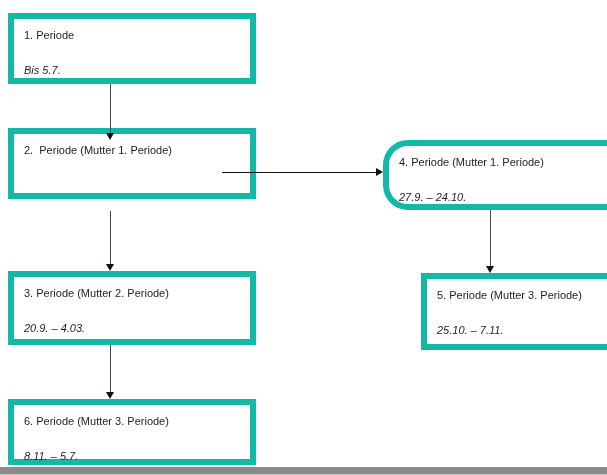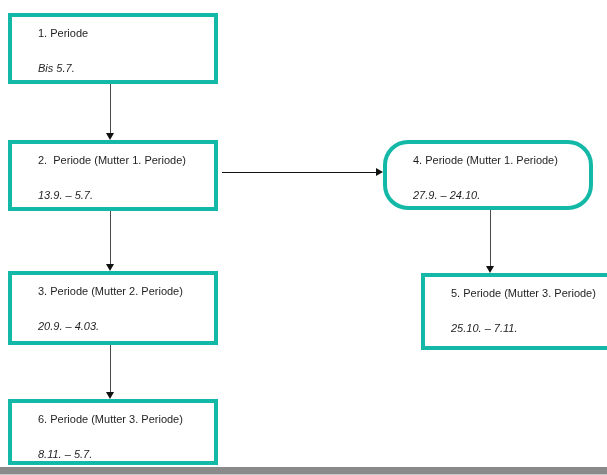--- a/index.html
+++ b/index.html
@@ -8,39 +8,39 @@
     width: 607px;
     height: 475px;
     background: #ffffff;
     overflow: hidden;
     font-family: "Liberation Sans", "DejaVu Sans", sans-serif;
     font-size: 11px;
     color: #1f1f1f;
   }
   .flow-box {
     position: absolute;
-    width: 210px;
-    border: 4px solid #14b8a6;
+    width: 248px;
+    border: 6px solid #14b8a6;
     background: #ffffff;
     box-sizing: border-box;
-    padding: 9px 10px 0 26px;
+    padding: 9px 10px 0 10px;
   }
   .box-title {
     white-space: pre-wrap;
     line-height: 14px;
     margin: 0 0 21px 0;
   }
   .box-date {
     white-space: pre-wrap;
     line-height: 14px;
     margin: 0;
     font-style: italic;
   }
   #box-1 { left: 8px;   top: 13px;  height: 71px; }
-  #box-2 { left: 8px;   top: 140px; height: 71px; }
+  #box-2 { left: 8px;   top: 128px; height: 71px; }
   #box-4 { left: 383px; top: 140px; height: 70px; border-radius: 25px; }
   #box-3 { left: 8px;   top: 271px; height: 74px; }
   #box-5 { left: 392px; top: 273px; height: 77px; margin-left: 29px; }
   #box-6 { left: 8px;   top: 399px; height: 66px; }
 
   
   .varrow {
     position: absolute;
     width: 1px;
     background: #4a4a4a;
@@ -92,21 +92,20 @@
 
 <div id="screen">
 
   <div class="flow-box" id="box-1">
     <p class="box-title">1. Periode</p>
     <p class="box-date">Bis 5.7.</p>
   </div>
 
   <div class="flow-box" id="box-2">
     <p class="box-title">2.  Periode (Mutter 1. Periode)</p>
-    <p class="box-date">13.9. – 5.7.</p>
   </div>
 
   <div class="flow-box" id="box-4">
     <p class="box-title">4. Periode (Mutter 1. Periode)</p>
     <p class="box-date">27.9. – 24.10.</p>
   </div>
 
   <div class="flow-box" id="box-3">
     <p class="box-title">3. Periode (Mutter 2. Periode)</p>
     <p class="box-date">20.9. – 4.03.</p>

